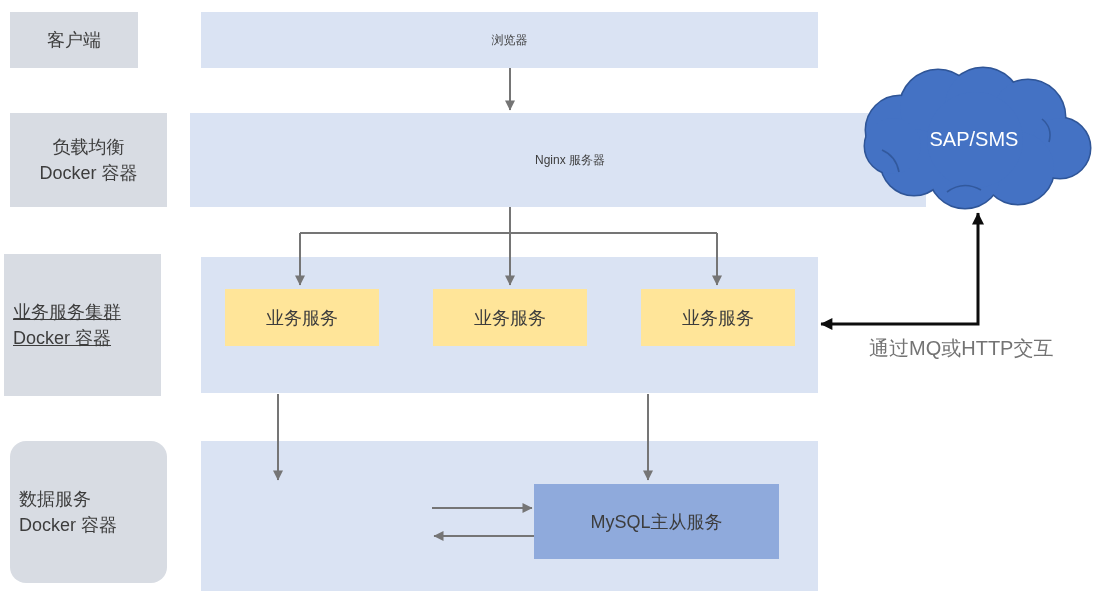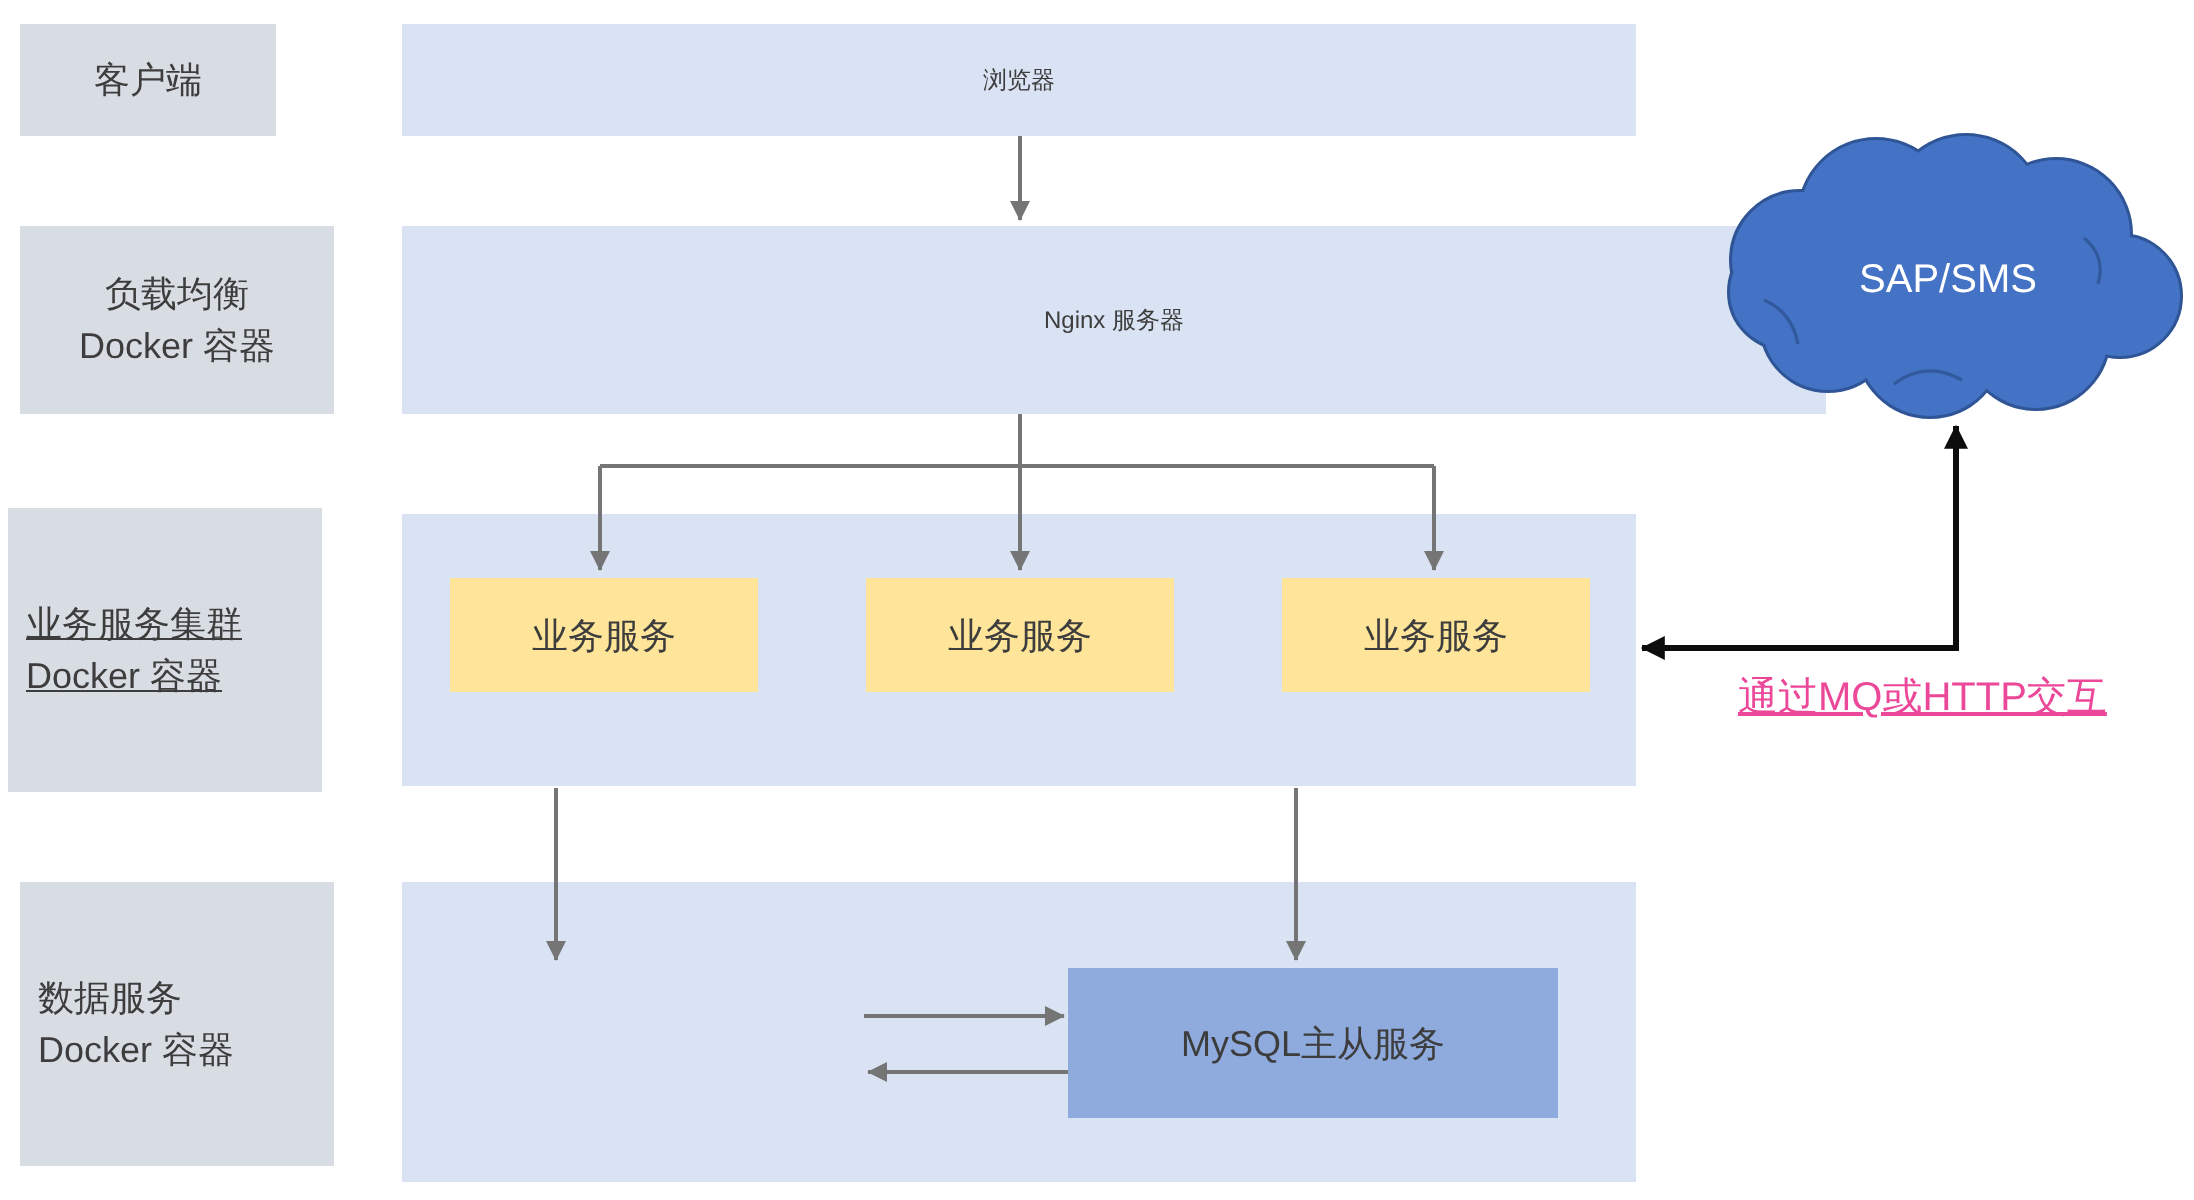--- a/index.html
+++ b/index.html
@@ -33,21 +33,21 @@
     font-size:12px;color:var(--color-text,#3d3d3d);
   }
   .node{
     position:absolute;display:flex;align-items:center;justify-content:center;
     font-size:18px;color:var(--color-text,#3d3d3d);
   }
   .svc{background:var(--color-service,#ffe599);}
   .redis{background:var(--color-redis,#f2b183);}
   .mysql{background:var(--color-mysql,#8faadc);}
   .annot{
-    position:absolute;font-size:20px;color:#ec4899;white-space:nowrap;text-decoration:underline;
+    position:absolute;font-size:20px;color:#737373;white-space:nowrap;
   }
   .overlay{position:absolute;left:0;top:0;width:1097px;height:600px;}
   .gline{stroke:var(--color-arrow,#757575);stroke-width:2;fill:none;}
   .bline{stroke:var(--color-black,#0d0d0d);stroke-width:3;fill:none;}
   .cloud-stroke{fill:var(--color-cloud,#4472c4);stroke:var(--color-cloudstroke,#2f5597);stroke-width:3;}
   .cloud-fill{fill:var(--color-cloud,#4472c4);stroke:none;}
   .cloud-arc{fill:none;stroke:var(--color-cloudstroke,#2f5597);stroke-width:1.6;opacity:.85;}
   .cloud-label{fill:#ffffff;font-size:20px;font-family:"Liberation Sans","DejaVu Sans",sans-serif;}
 </style>
 </head>
@@ -60,29 +60,29 @@
     <span></span>
   </div>
   <div class="lbl center" style="left:10px;top:113px;width:157px;height:94px;">
     <span>负载均衡</span>
     <span>Docker 容器</span>
   </div>
   <div class="lbl left" style="left:4px;top:254px;width:157px;height:142px;text-decoration:underline;">
     <span>业务服务集群</span>
     <span>Docker 容器</span>
   </div>
-  <div class="lbl left" style="left:10px;top:441px;width:157px;height:142px;">
+  <div class="lbl left" style="left:10px;top:441px;width:157px;height:142px;border-radius:16px;">
     <span>数据服务</span>
     <span>Docker 容器</span>
   </div>
 
   <div class="panel" style="left:201px;top:12px;width:617px;height:56px;">
     <span>浏览器</span>
   </div>
-  <div class="panel" style="left:201px;top:113px;width:712px;height:94px;">
+  <div class="panel" style="left:190px;top:113px;width:712px;height:94px;padding-left:24px;">
     <span>Nginx 服务器</span>
   </div>
   <div class="panel" style="left:201px;top:257px;width:617px;height:136px;"></div>
   <div class="panel" style="left:201px;top:441px;width:617px;height:150px;"></div>
 
   <div class="node svc" style="left:225px;top:289px;width:154px;height:57px;">
     <span>业务服务</span>
   </div>
   <div class="node svc" style="left:433px;top:289px;width:154px;height:57px;">
     <span>业务服务</span>

